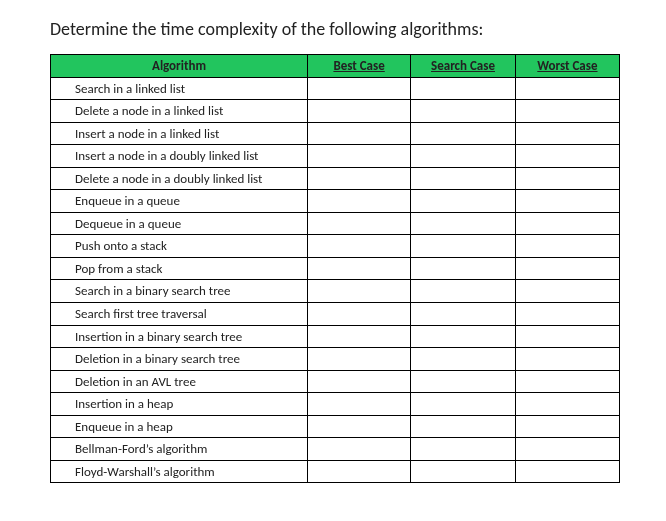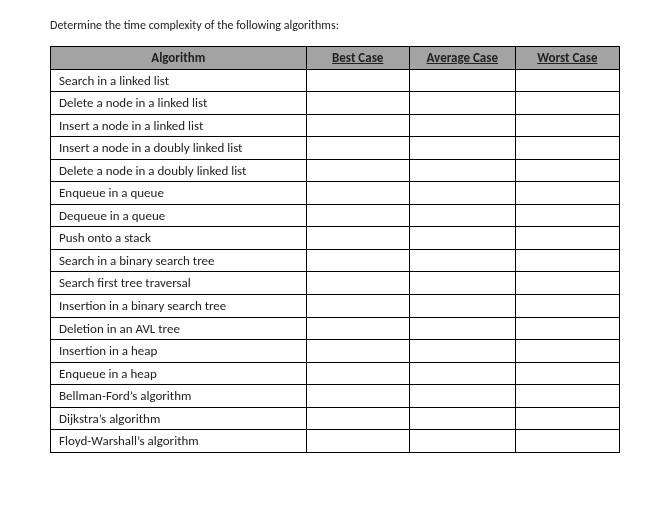--- a/index.html
+++ b/index.html
@@ -9,66 +9,66 @@
     height: 521px;
     background: #ffffff;
     font-family: Calibri, "Segoe UI", Arial, sans-serif;
     font-size: 13px;
     color: #222;
   }
   .page {
     padding: 18px 30px 0 50px;
   }
   .prompt {
-    font-size: 12px;
+    font-size: 18px;
     margin: 0 0 14px 0;
     color: #222;
   }
   table {
     border-collapse: collapse;
     width: 570px;
   }
   th, td {
     border: 1px solid #000;
     padding: 2px 6px;
     font-size: 13px;
     line-height: 1.35;
     vertical-align: middle;
   }
   th {
     font-weight: 700;
-    background: #a3a3a3;
+    background: #22c55e;
   }
   th.alg {
     width: 270px;
   }
   th.col {
     width: 100px;
     text-decoration: underline;
   }
   td.alg-cell {
     text-align: left;
-    padding-left: 8px;
+    padding-left: 24px;
   }
   td.value-cell {
     text-align: center;
   }
 </style>
 </head>
 <body>
 
 <div class="page">
   <p class="prompt">Determine the time complexity of the following algorithms:</p>
 
   <table>
     <thead>
       <tr>
         <th class="alg">Algorithm</th>
         <th class="col">Best Case</th>
-        <th class="col">Average Case</th>
+        <th class="col">Search Case</th>
         <th class="col">Worst Case</th>
       </tr>
     </thead>
     <tbody id="table-body">
 
     <tr>
           <td class="alg-cell">Search in a linked list</td>
           <td class="value-cell"></td>
           <td class="value-cell"></td>
           <td class="value-cell"></td>
@@ -109,33 +109,45 @@
           <td class="value-cell"></td>
           <td class="value-cell"></td>
         </tr>
         <tr>
           <td class="alg-cell">Push onto a stack</td>
           <td class="value-cell"></td>
           <td class="value-cell"></td>
           <td class="value-cell"></td>
         </tr>
         <tr>
+          <td class="alg-cell">Pop from a stack</td>
+          <td class="value-cell"></td>
+          <td class="value-cell"></td>
+          <td class="value-cell"></td>
+        </tr>
+        <tr>
           <td class="alg-cell">Search in a binary search tree</td>
           <td class="value-cell"></td>
           <td class="value-cell"></td>
           <td class="value-cell"></td>
         </tr>
         <tr>
           <td class="alg-cell">Search first tree traversal</td>
           <td class="value-cell"></td>
           <td class="value-cell"></td>
           <td class="value-cell"></td>
         </tr>
         <tr>
           <td class="alg-cell">Insertion in a binary search tree</td>
+          <td class="value-cell"></td>
+          <td class="value-cell"></td>
+          <td class="value-cell"></td>
+        </tr>
+        <tr>
+          <td class="alg-cell">Deletion in a binary search tree</td>
           <td class="value-cell"></td>
           <td class="value-cell"></td>
           <td class="value-cell"></td>
         </tr>
         <tr>
           <td class="alg-cell">Deletion in an AVL tree</td>
           <td class="value-cell"></td>
           <td class="value-cell"></td>
           <td class="value-cell"></td>
         </tr>
@@ -151,26 +163,20 @@
           <td class="value-cell"></td>
           <td class="value-cell"></td>
         </tr>
         <tr>
           <td class="alg-cell">Bellman-Ford’s algorithm</td>
           <td class="value-cell"></td>
           <td class="value-cell"></td>
           <td class="value-cell"></td>
         </tr>
         <tr>
-          <td class="alg-cell">Dijkstra’s algorithm</td>
-          <td class="value-cell"></td>
-          <td class="value-cell"></td>
-          <td class="value-cell"></td>
-        </tr>
-        <tr>
           <td class="alg-cell">Floyd-Warshall’s algorithm</td>
           <td class="value-cell"></td>
           <td class="value-cell"></td>
           <td class="value-cell"></td>
         </tr>
       </tbody>
   </table>
 </div>
 
 </body></html>

